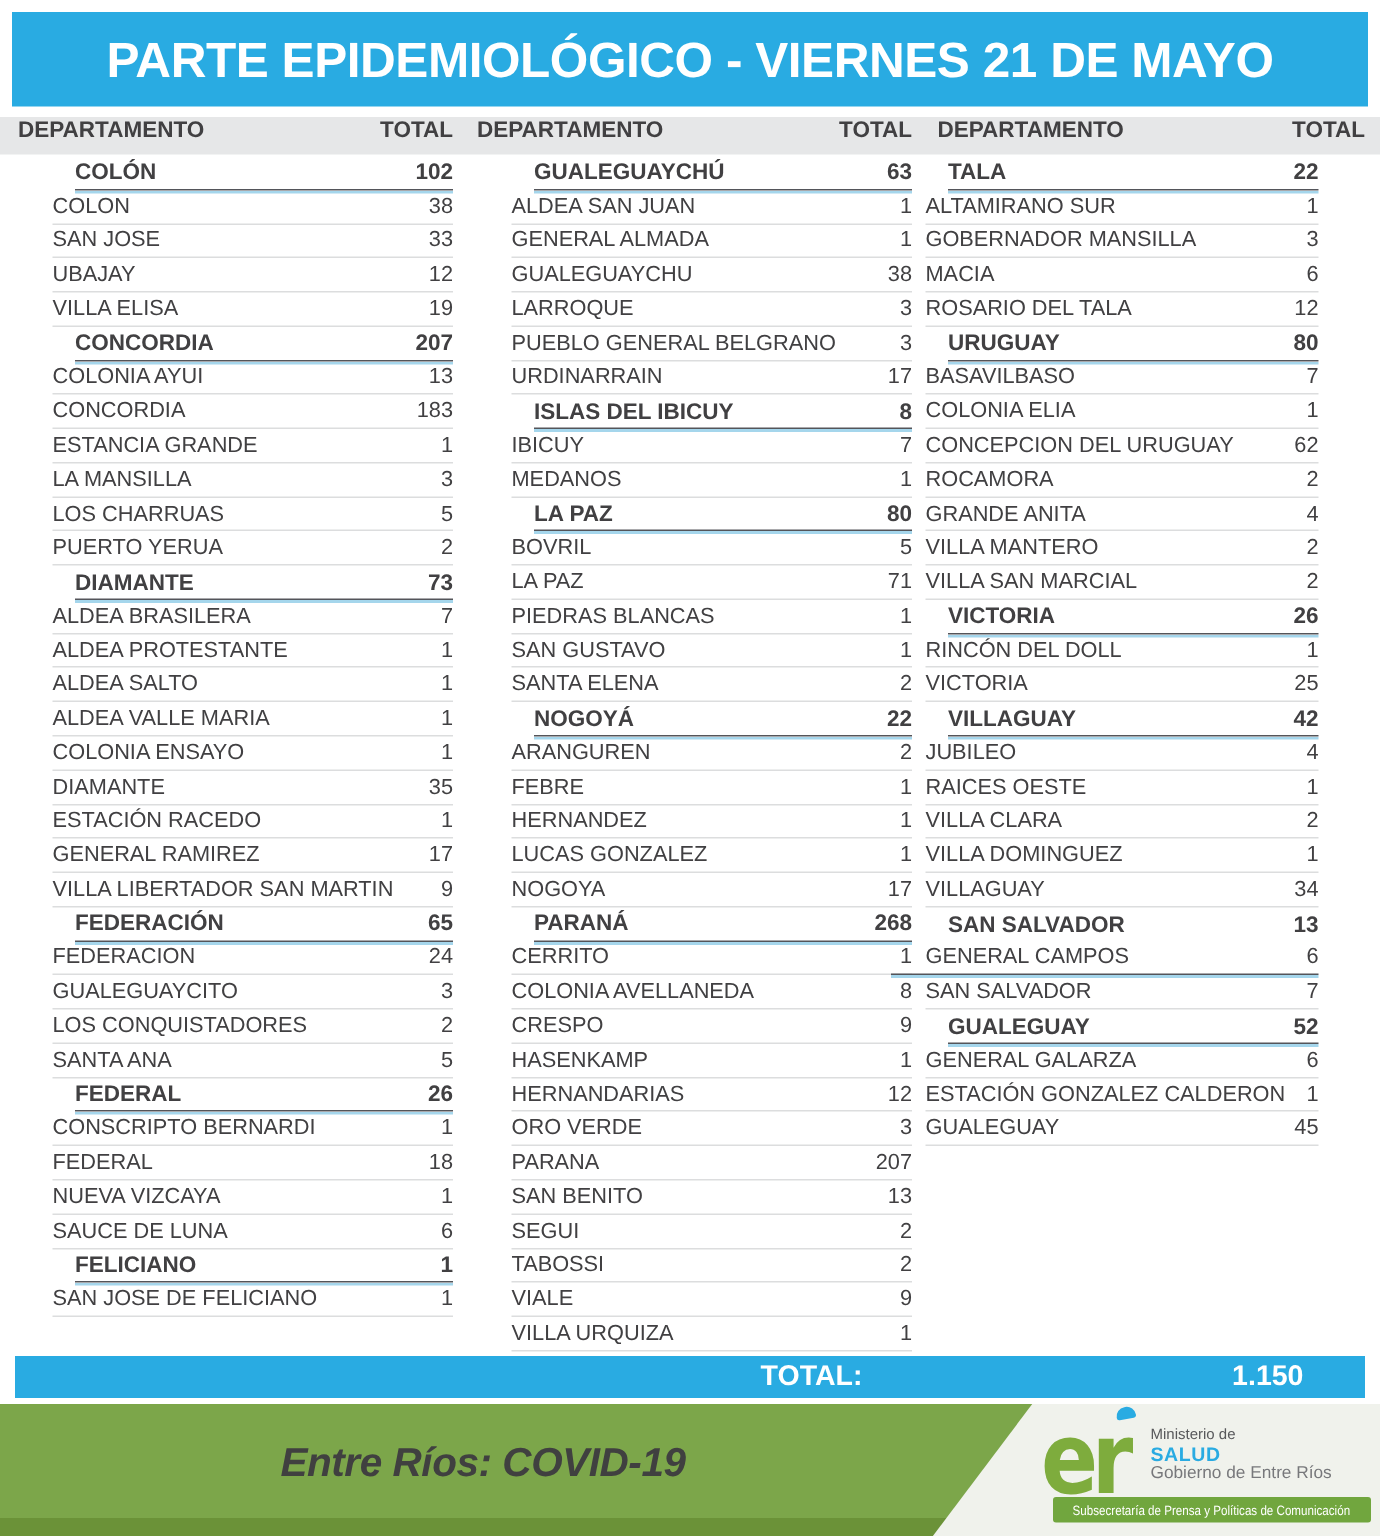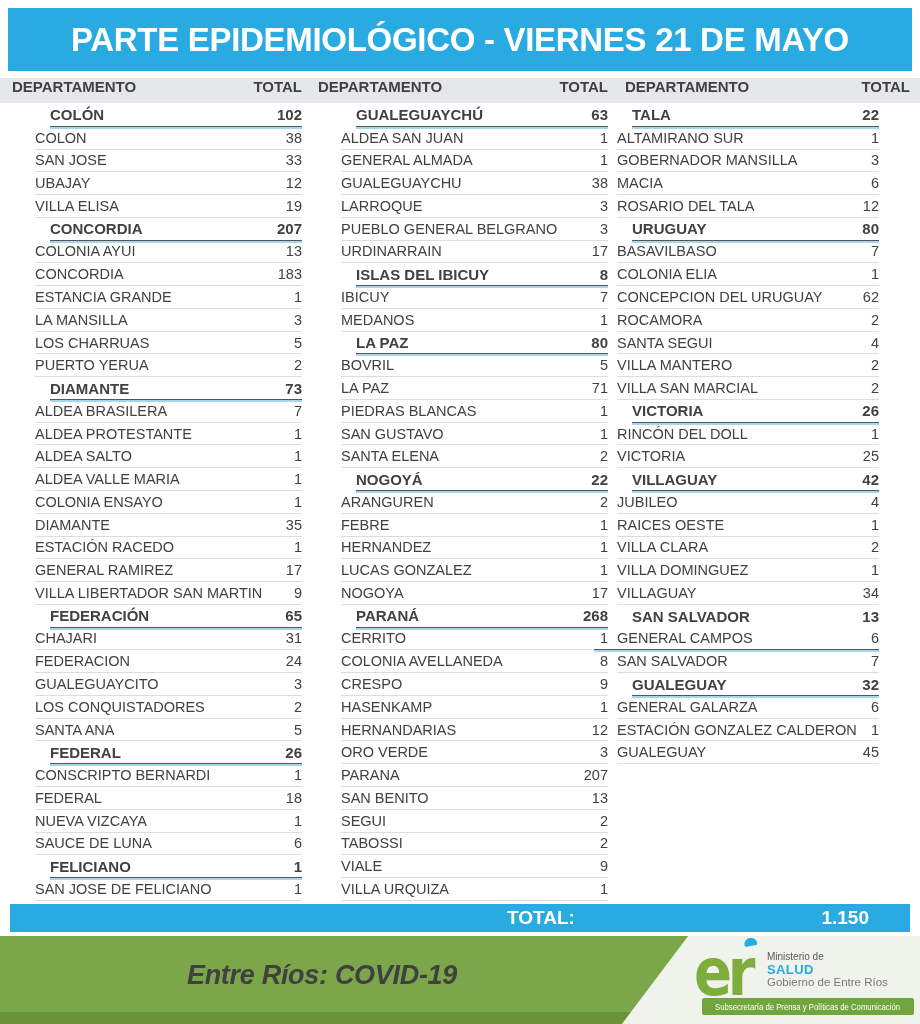--- a/index.html
+++ b/index.html
@@ -178,24 +178,20 @@
     </div>
     <div class="row loc">
       <span>VILLA LIBERTADOR SAN MARTIN</span>
       <span class="num">9</span>
     </div>
     <div class="row head">
       <span>FEDERACIÓN</span>
       <span class="num">65</span>
     </div>
     <div class="row loc">
-      <span>CHAJARI</span>
-      <span class="num">31</span>
-    </div>
-    <div class="row loc">
       <span>FEDERACION</span>
       <span class="num">24</span>
     </div>
     <div class="row loc">
       <span>GUALEGUAYCITO</span>
       <span class="num">3</span>
     </div>
     <div class="row loc">
       <span>LOS CONQUISTADORES</span>
       <span class="num">2</span>
@@ -410,21 +406,21 @@
     </div>
     <div class="row loc">
       <span>CONCEPCION DEL URUGUAY</span>
       <span class="num">62</span>
     </div>
     <div class="row loc">
       <span>ROCAMORA</span>
       <span class="num">2</span>
     </div>
     <div class="row loc">
-      <span>SANTA SEGUI</span>
+      <span>GRANDE ANITA</span>
       <span class="num">4</span>
     </div>
     <div class="row loc">
       <span>VILLA MANTERO</span>
       <span class="num">2</span>
     </div>
     <div class="row loc">
       <span>VILLA SAN MARCIAL</span>
       <span class="num">2</span>
     </div>
@@ -471,21 +467,21 @@
     <div class="row loc hline">
       <span>GENERAL CAMPOS</span>
       <span class="num">6</span>
     </div>
     <div class="row loc">
       <span>SAN SALVADOR</span>
       <span class="num">7</span>
     </div>
     <div class="row head">
       <span>GUALEGUAY</span>
-      <span class="num">32</span>
+      <span class="num">52</span>
     </div>
     <div class="row loc">
       <span>GENERAL GALARZA</span>
       <span class="num">6</span>
     </div>
     <div class="row loc">
       <span>ESTACIÓN GONZALEZ CALDERON</span>
       <span class="num">1</span>
     </div>
     <div class="row loc">

